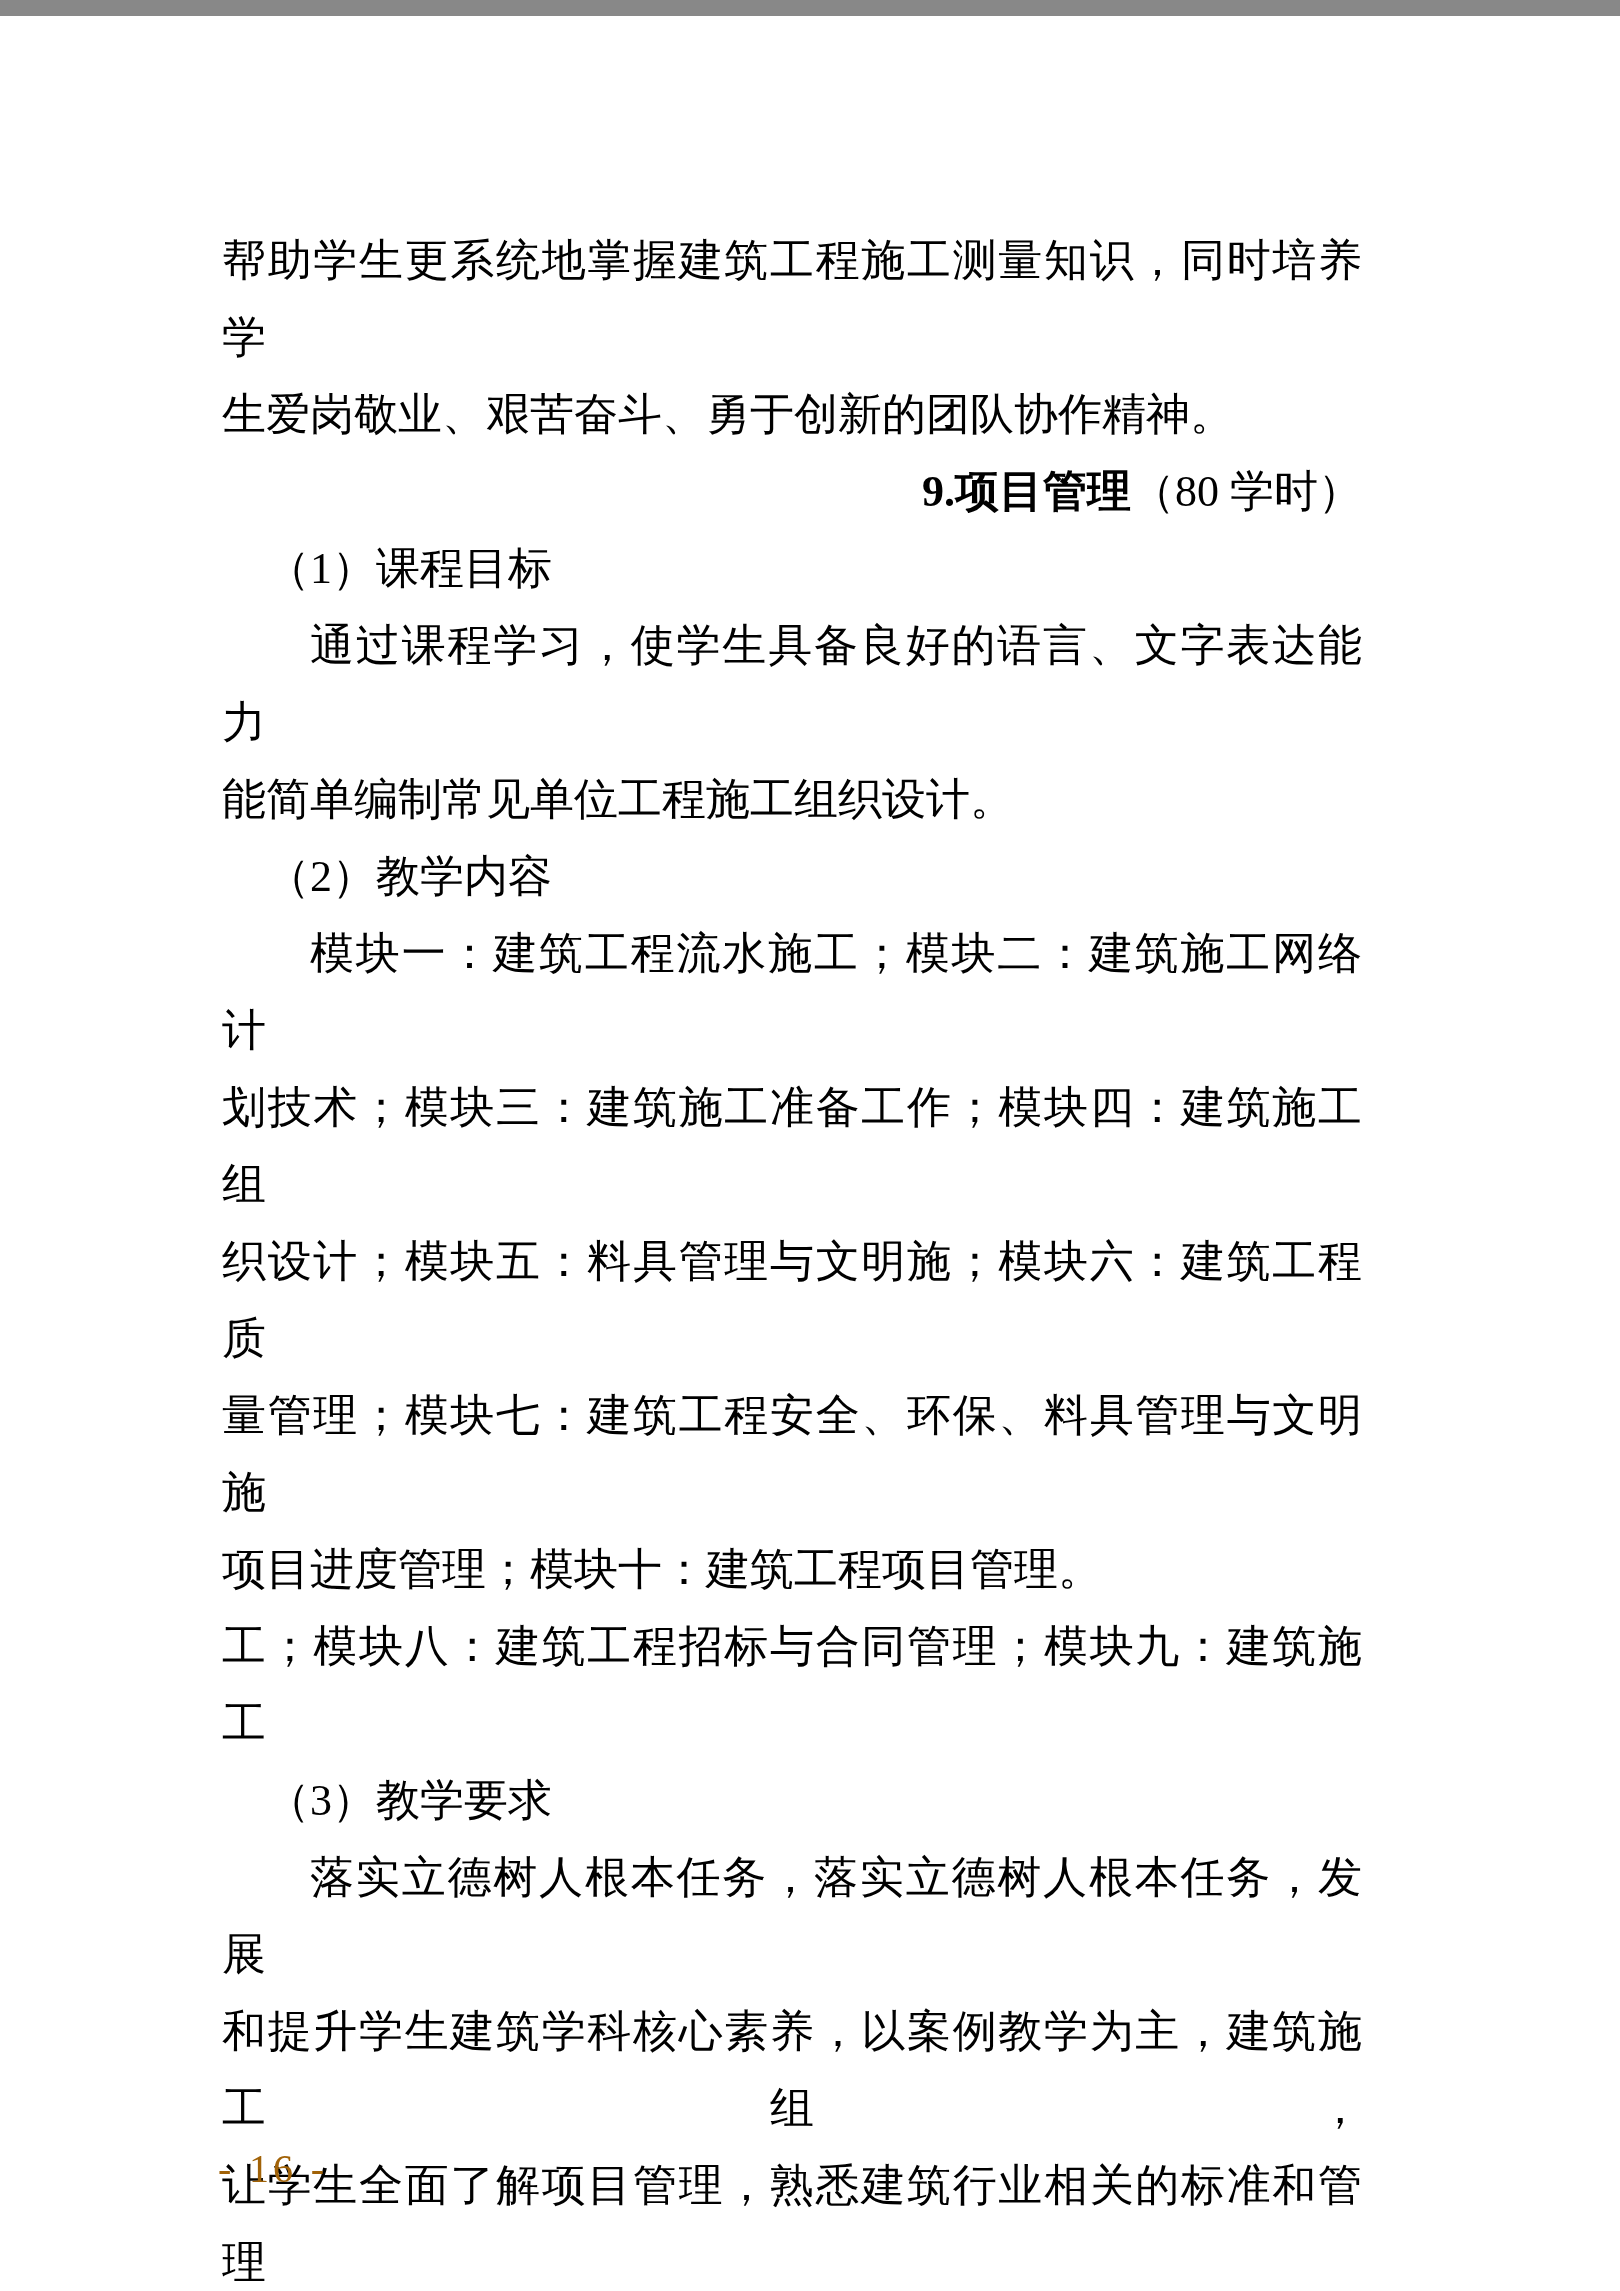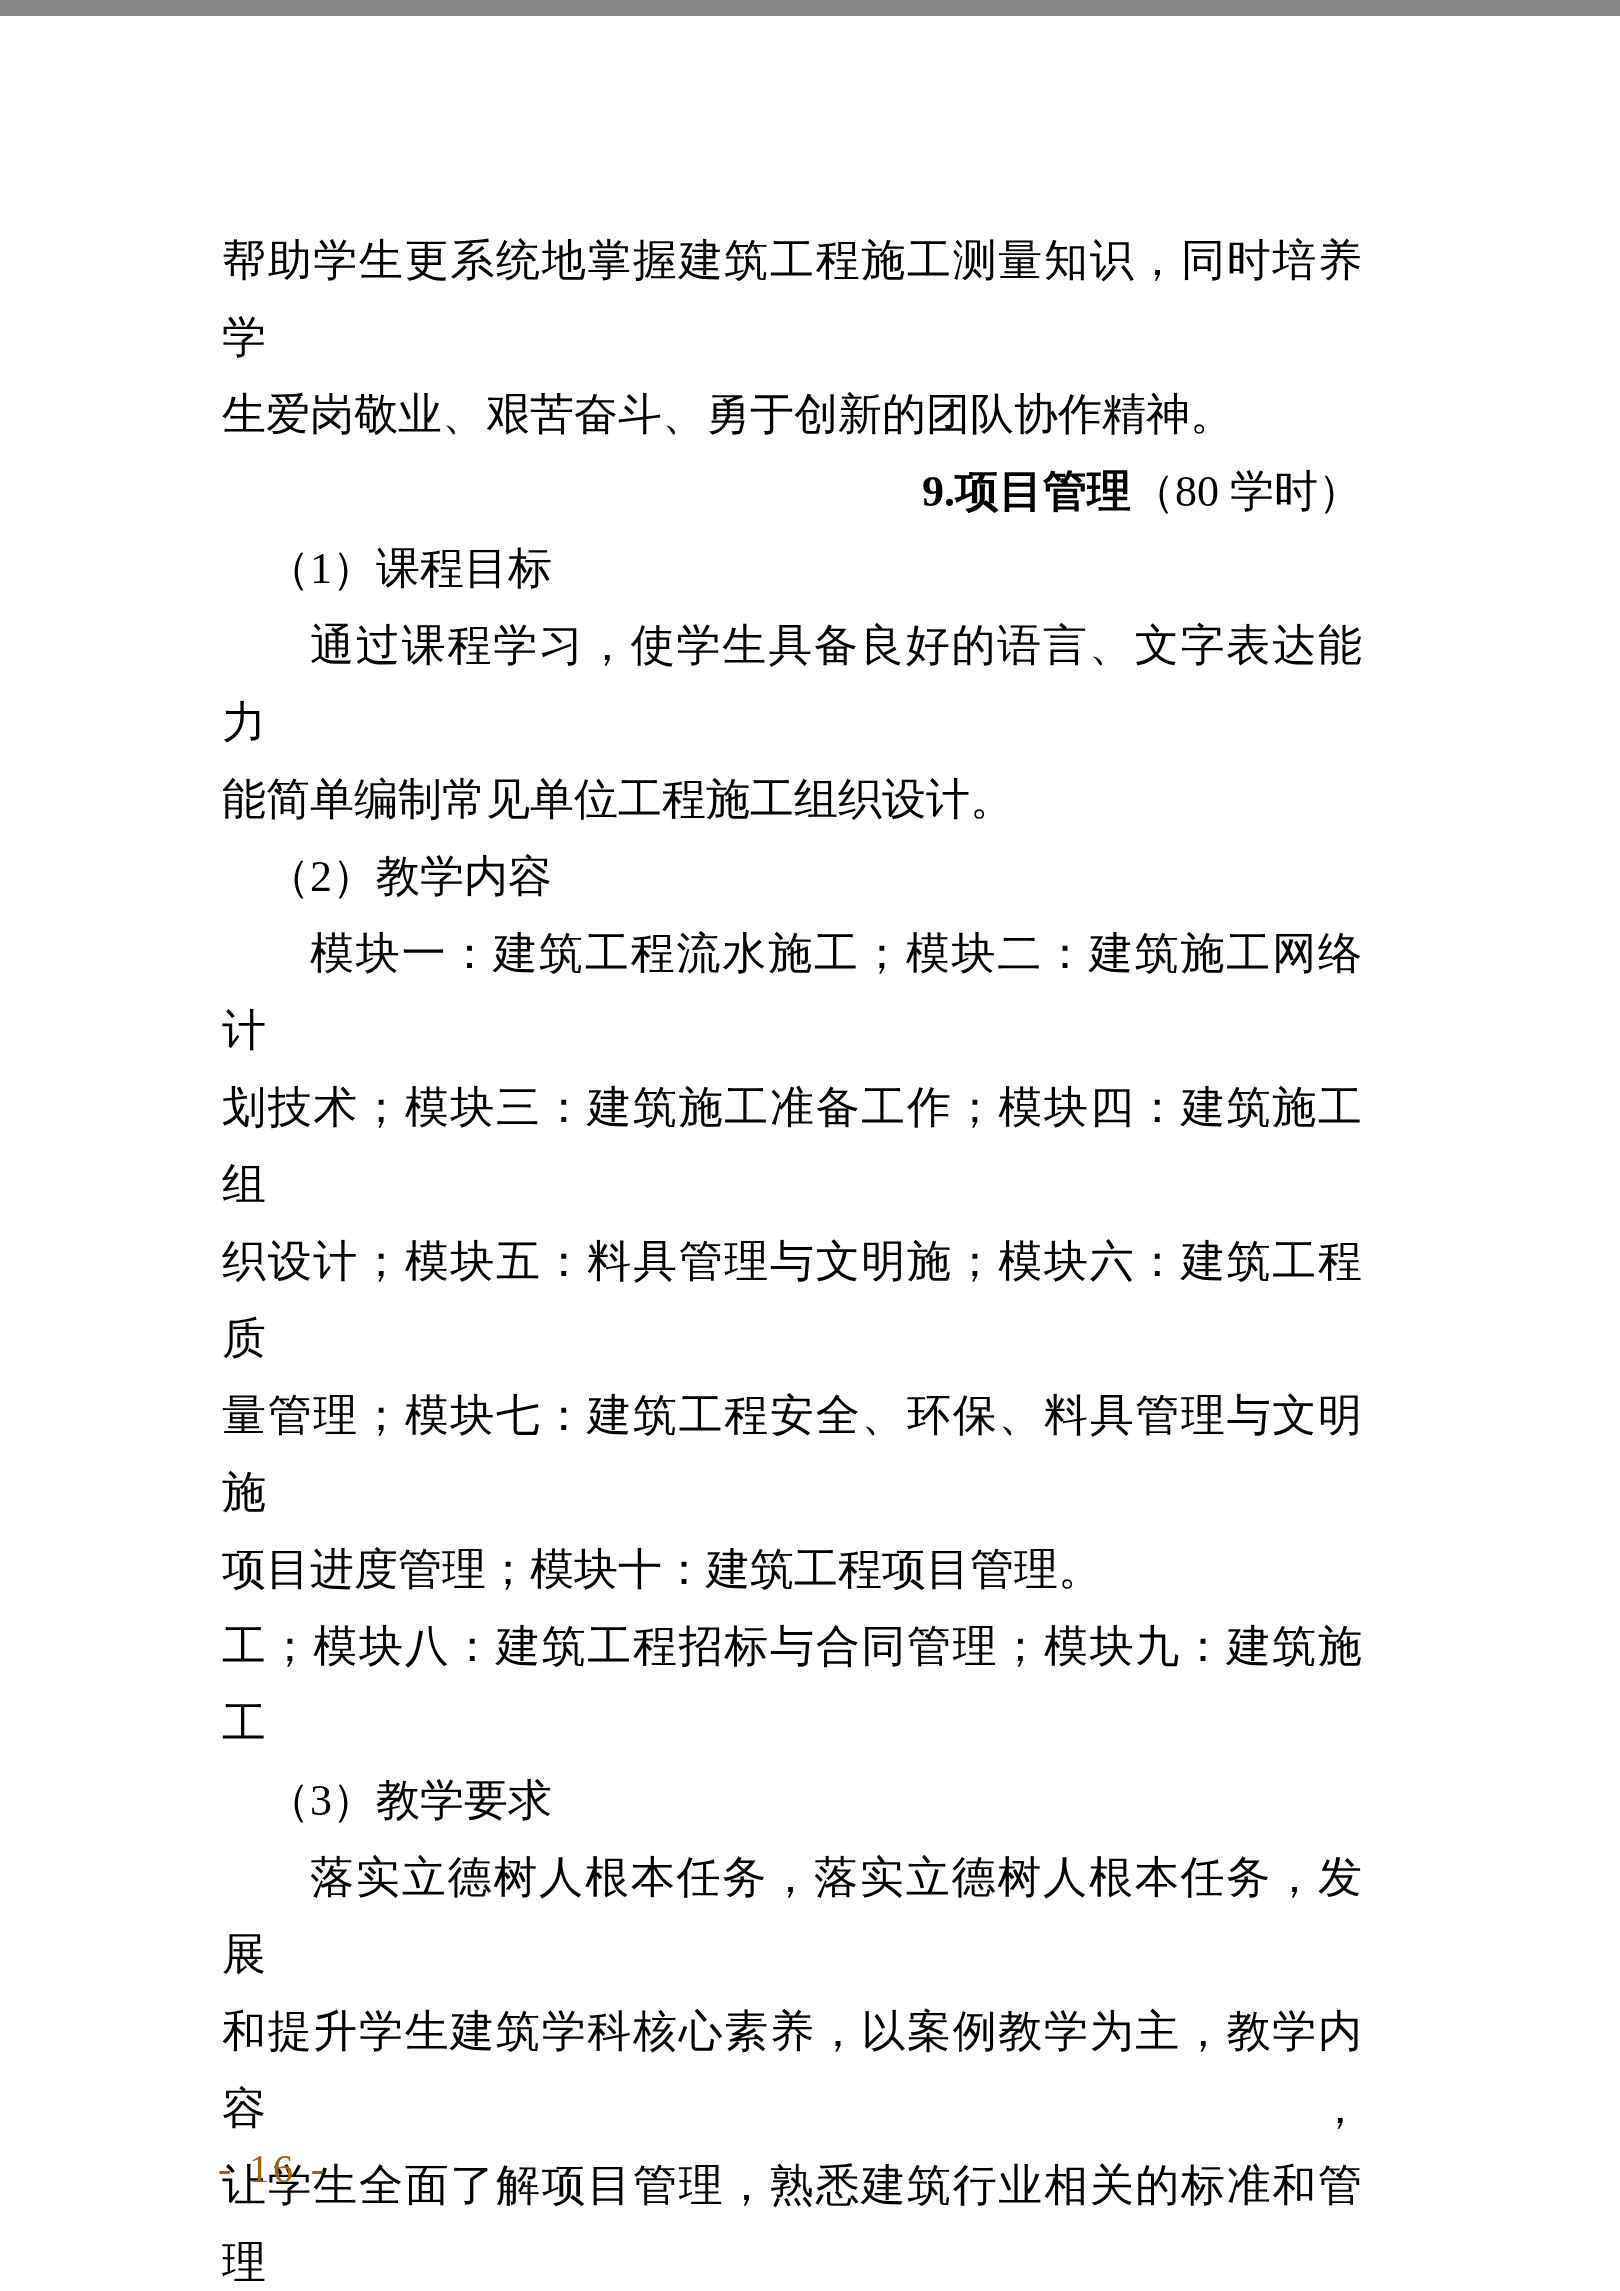--- a/index.html
+++ b/index.html
@@ -60,18 +60,18 @@
       <div class="line body">能简单编制常见单位工程施工组织设计。</div>
       <div class="line sub">（2）教学内容</div>
       <div class="line para fill">模块一：建筑工程流水施工；模块二：建筑施工网络计</div>
       <div class="line body fill">划技术；模块三：建筑施工准备工作；模块四：建筑施工组</div>
       <div class="line body fill">织设计；模块五：料具管理与文明施；模块六：建筑工程质</div>
       <div class="line body fill">量管理；模块七：建筑工程安全、环保、料具管理与文明施</div>
       <div class="line body">项目进度管理；模块十：建筑工程项目管理。</div>
       <div class="line body fill">工；模块八：建筑工程招标与合同管理；模块九：建筑施工</div>
       <div class="line sub">（3）教学要求</div>
       <div class="line para fill">落实立德树人根本任务，落实立德树人根本任务，发展</div>
-      <div class="line body fill">和提升学生建筑学科核心素养，以案例教学为主，教学内容，</div>
+      <div class="line body fill">和提升学生建筑学科核心素养，以案例教学为主，建筑施工组，</div>
       <div class="line body fill">让学生全面了解项目管理，熟悉建筑行业相关的标准和管理</div>
     </div>
   <div class="footer">- 16 -</div>
 </div>
 
 
 </body></html>

